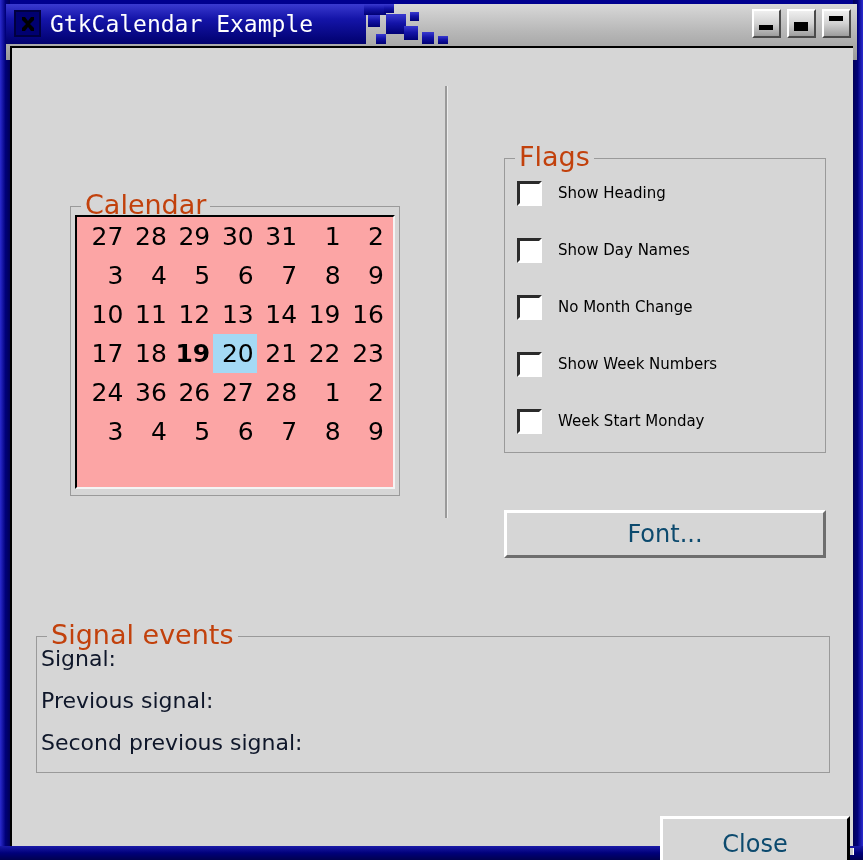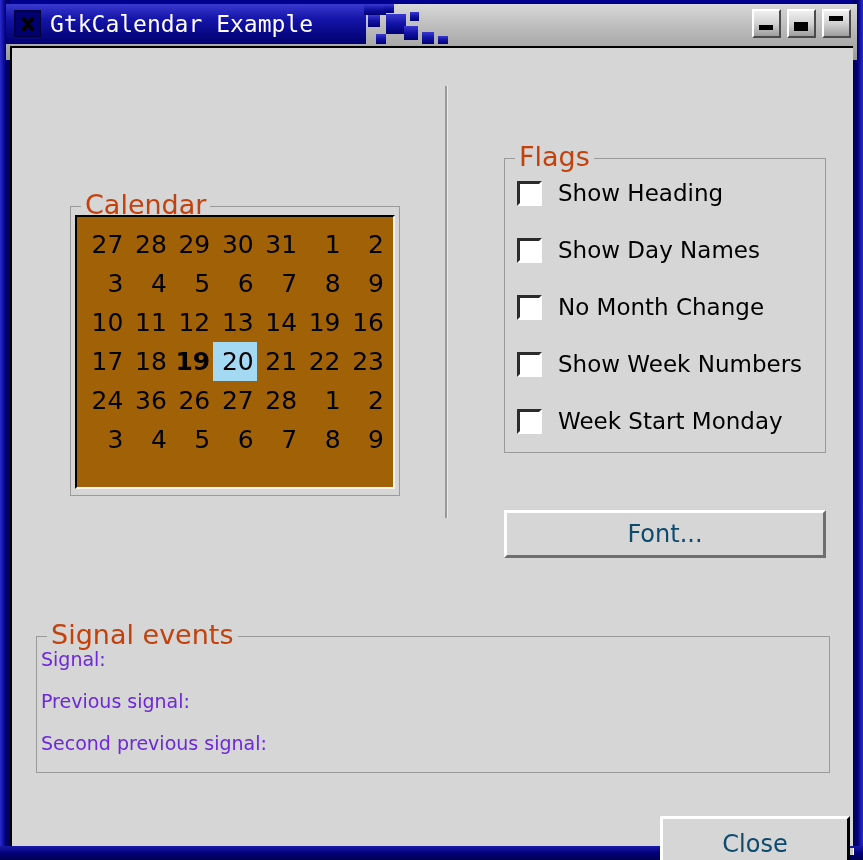--- a/index.html
+++ b/index.html
@@ -162,27 +162,27 @@
 
   
   #calendar-frame {
     left: 58px; top: 158px;
     width: 330px; height: 290px;
   }
   .calendar-widget {
     position: absolute;
     left: 4px; top: 8px;
     right: 4px; bottom: 6px;
-    background: #a16207;
+    background: #fca5a5;
     border-top: 2px solid #000000;
     border-left: 2px solid #000000;
     border-right: 2px solid #f4f4f4;
     border-bottom: 2px solid #f4f4f4;
     box-sizing: border-box;
-    padding: 8px 6px 6px 6px;
+    padding: 0 6px 6px 6px;
   }
   table.cal {
     width: 100%;
     border-collapse: collapse;
     table-layout: fixed;
   }
   table.cal td {
     text-align: right;
     padding: 0 3px;
     height: 39px;
@@ -231,21 +231,21 @@
     background: #ffffff;
     border-top: 3px solid #2b2b2b;
     border-left: 3px solid #2b2b2b;
     border-right: 3px solid #ffffff;
     border-bottom: 3px solid #ffffff;
     flex: 0 0 auto;
     margin-right: 16px;
     position: relative;
   }
   .check-label {
-    font-size: 23px;
+    font-size: 15px;
     color: #000;
     white-space: nowrap;
     line-height: 26px;
   }
 
   
   .btn {
     position: absolute;
     box-sizing: border-box;
     background: #d6d6d6;
@@ -278,22 +278,22 @@
   #signal-frame {
     left: 24px; top: 588px;
     width: 794px; height: 137px;
   }
   .signal-rows {
     position: absolute;
     left: 4px; top: 4px;
     right: 4px;
   }
   .signal-row {
-    font-size: 19px;
-    color: #6d28d9;
+    font-size: 22px;
+    color: #0f172a;
     height: 42px;
     line-height: 36px;
     white-space: nowrap;
   }
 </style>
 </head>
 <body>
 
 <div class="window">
 

